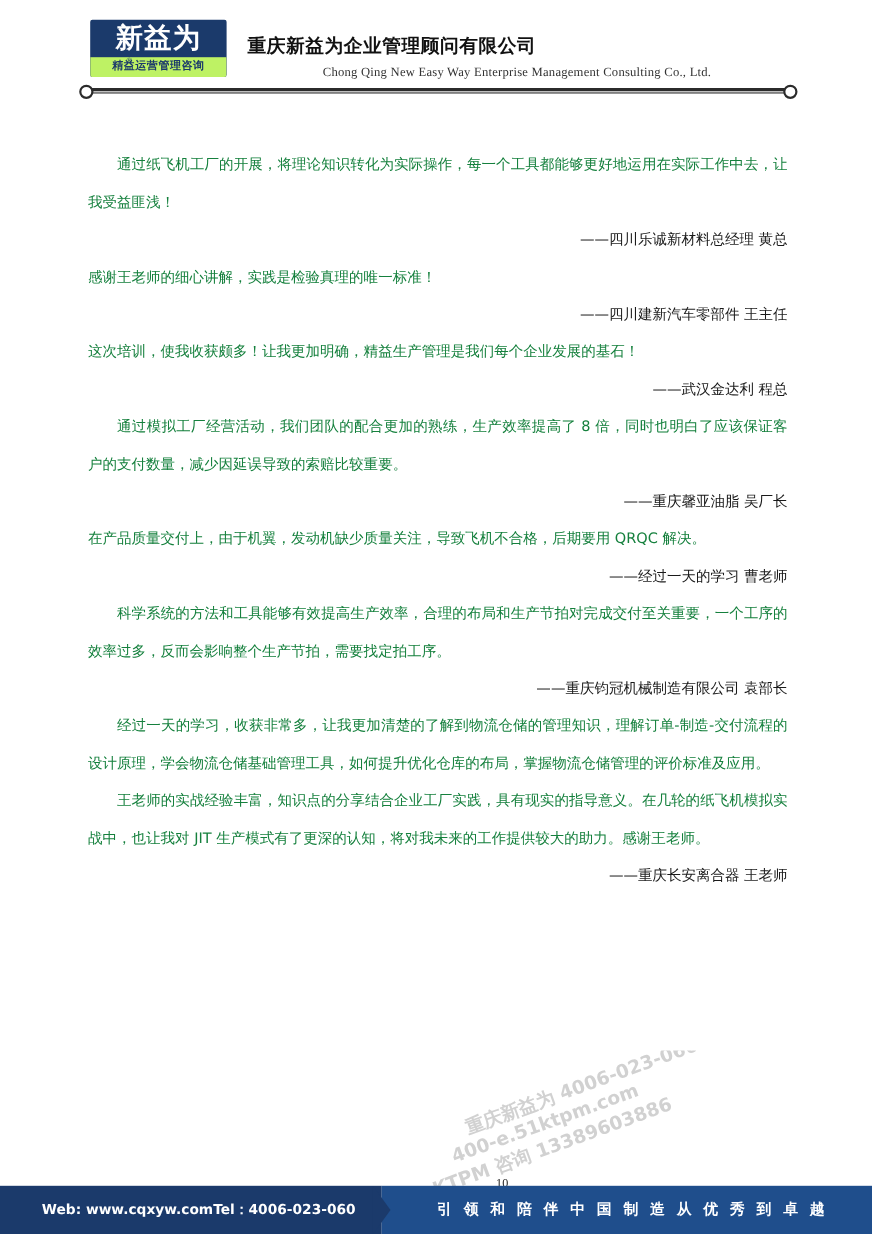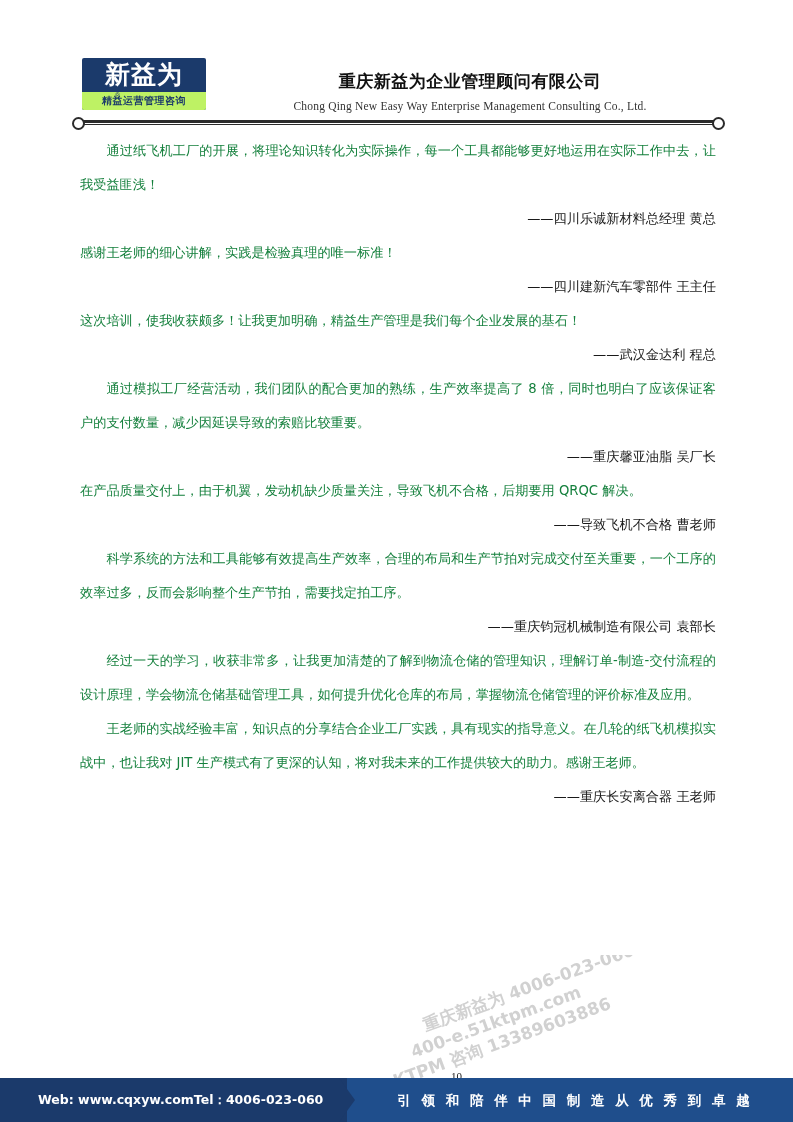--- a/index.html
+++ b/index.html
@@ -16,21 +16,20 @@
     overflow: hidden;
   }
 
   
   .page-header {
     position: absolute;
     left: 0;
     top: 0;
     width: 793px;
     height: 88px;
-    margin-top: 40px;
   }
   .logo-box {
     position: absolute;
     left: 82px;
     top: 18px;
     width: 124px;
     height: 52px;
     background: #1b3a6b;
     border-radius: 2px;
     overflow: hidden;
@@ -69,21 +68,21 @@
     left: 115px;
     top: 52px;
     font-size: 7px;
     color: #1b3a6b;
   }
   .company-cn {
     position: absolute;
     left: 225px;
     top: 30px;
     width: 490px;
-    text-align: center;
+    text-align: left;
     font-family: "DejaVu Sans", sans-serif;
     font-size: 17px;
     font-weight: bold;
     color: #111111;
     letter-spacing: 0.5px;
   }
   .company-en {
     position: absolute;
     left: 225px;
     top: 60px;
@@ -285,21 +284,21 @@
   <p class="para noindent">感谢王老师的细心讲解，实践是检验真理的唯一标准！</p>
   <p class="attrib">——四川建新汽车零部件  王主任</p>
 
   <p class="para noindent">这次培训，使我收获颇多！让我更加明确，精益生产管理是我们每个企业发展的基石！</p>
   <p class="attrib">——武汉金达利  程总</p>
 
   <p class="para">通过模拟工厂经营活动，我们团队的配合更加的熟练，生产效率提高了 8 倍，同时也明白了应该保证客户的支付数量，减少因延误导致的索赔比较重要。</p>
   <p class="attrib">——重庆馨亚油脂  吴厂长</p>
 
   <p class="para noindent">在产品质量交付上，由于机翼，发动机缺少质量关注，导致飞机不合格，后期要用 QRQC 解决。</p>
-  <p class="attrib">——导致飞机不合格  曹老师</p>
+  <p class="attrib">——经过一天的学习  曹老师</p>
 
   <p class="para">科学系统的方法和工具能够有效提高生产效率，合理的布局和生产节拍对完成交付至关重要，一个工序的效率过多，反而会影响整个生产节拍，需要找定拍工序。</p>
   <p class="attrib">——重庆钧冠机械制造有限公司  袁部长</p>
 
   <p class="para">经过一天的学习，收获非常多，让我更加清楚的了解到物流仓储的管理知识，理解订单-制造-交付流程的设计原理，学会物流仓储基础管理工具，如何提升优化仓库的布局，掌握物流仓储管理的评价标准及应用。</p>
 
   <p class="para">王老师的实战经验丰富，知识点的分享结合企业工厂实践，具有现实的指导意义。在几轮的纸飞机模拟实战中，也让我对 JIT 生产模式有了更深的认知，将对我未来的工作提供较大的助力。感谢王老师。</p>
   <p class="attrib">——重庆长安离合器  王老师</p>
 
 </div>

